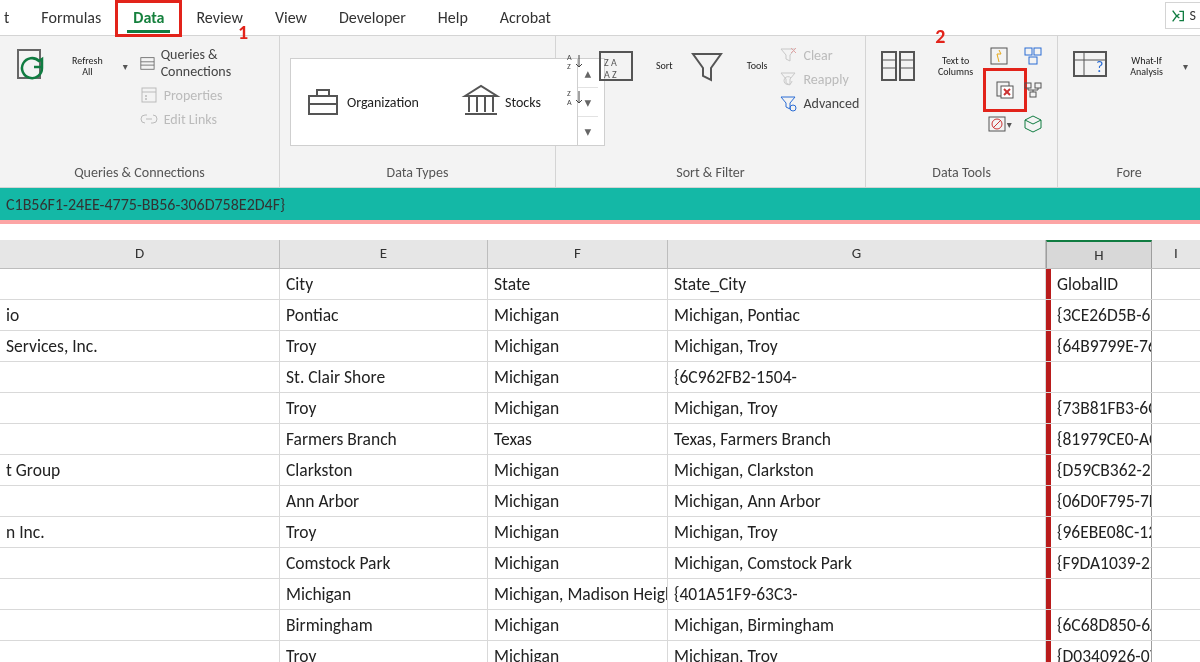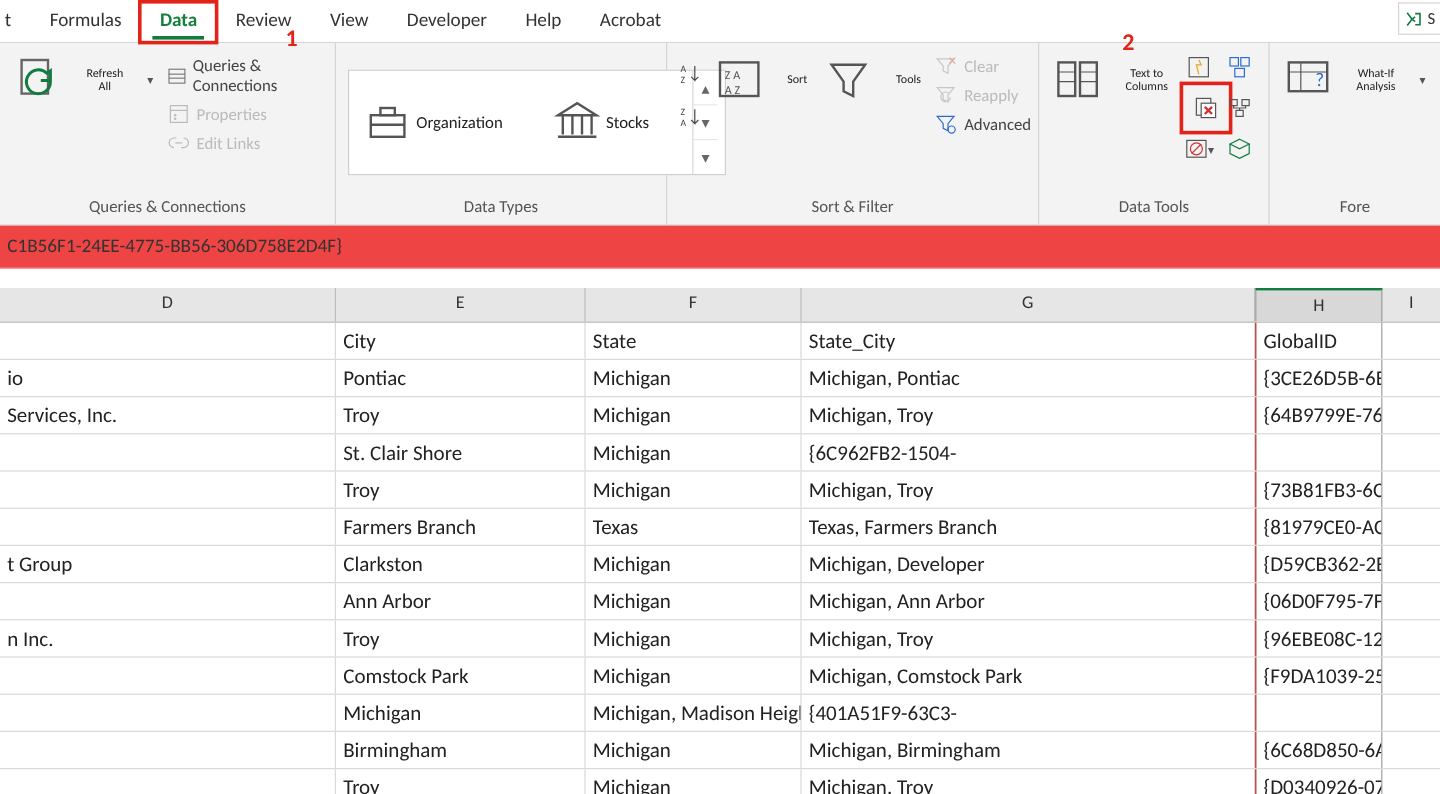--- a/index.html
+++ b/index.html
@@ -40,32 +40,32 @@
 
   .tools-grid { display:grid; grid-template-columns: repeat(2, 28px); grid-auto-rows: 28px; gap: 6px; }
   .tools-grid .tbtn { display:flex; align-items:center; justify-content:center; cursor:pointer; }
   .tools-grid .tbtn.highlight2 { outline:3px solid #e2231a; outline-offset:-1px; padding:4px; width:40px; height:40px; margin-top:-6px; }
   .draw-icon { width:20px; height:20px; }
 
   .share-stub { position:absolute; top:2px; right:0; display:flex; align-items:center; gap:4px; padding:4px 4px; border:1px solid #d4d4d4; border-right:none; background:#fff; font-size:14px; color:#333; }
   .share-stub svg{width:16px;height:16px;}
 
   
-  .fbar { height: 36px; display:flex; align-items:center; border-bottom:1px solid #fca5a5; padding: 0 6px; font-size:16px; color:#333; background:#ef4444; }
+  .fbar { height: 36px; display:flex; align-items:center; border-bottom:4px solid #fca5a5; padding: 0 6px; font-size:16px; color:#333; background:#14b8a6; }
 
   
   .sheet { display:block; }
   .colhead-row, .row { display:grid; grid-template-columns: 280px 208px 180px 378px 106px 48px; }
   .colhead-row { background:#e6e6e6; border-bottom:1px solid #bdbdbd; }
   .colhead { text-align:center; font-size:15px; color:#333; padding:4px 0; border-right:1px solid #bdbdbd; position:relative; }
   .colhead.selected { background:#d8d8d8; border-top:2px solid #107c41; }
   .row { border-bottom:1px solid #d9d9d9; }
   .cell { padding: 4px 6px; font-size:17.5px; border-right:1px solid #d9d9d9; white-space:nowrap; overflow:hidden; }
   .colhead:last-child, .cell:last-child { border-right:none; }
-  .row .cell:nth-child(5){ border-left:1px solid #b91c1c; border-right:1px solid #9e9e9e; }
+  .row .cell:nth-child(5){ border-left:5px solid #b91c1c; border-right:1px solid #9e9e9e; }
   .colhead-row .colhead:nth-child(5){ border-left:1px solid #9e9e9e; border-right:1px solid #9e9e9e; }
 
   
   svg { display:block; }
   .chev { font-size:10px; color:#555; }
 </style>
 </head>
 <body>
 
 <div class="share-stub">
@@ -397,21 +397,21 @@
         <div class="cell">Farmers Branch</div>
         <div class="cell">Texas</div>
         <div class="cell">Texas, Farmers Branch</div>
         <div class="cell">{81979CE0-AC0B-</div>
         <div class="cell"></div>
       </div>
       <div class="row">
         <div class="cell">t Group</div>
         <div class="cell">Clarkston</div>
         <div class="cell">Michigan</div>
-        <div class="cell">Michigan, Developer</div>
+        <div class="cell">Michigan, Clarkston</div>
         <div class="cell">{D59CB362-2B3B-</div>
         <div class="cell"></div>
       </div>
       <div class="row">
         <div class="cell"></div>
         <div class="cell">Ann Arbor</div>
         <div class="cell">Michigan</div>
         <div class="cell">Michigan, Ann Arbor</div>
         <div class="cell">{06D0F795-7F63-</div>
         <div class="cell"></div>

